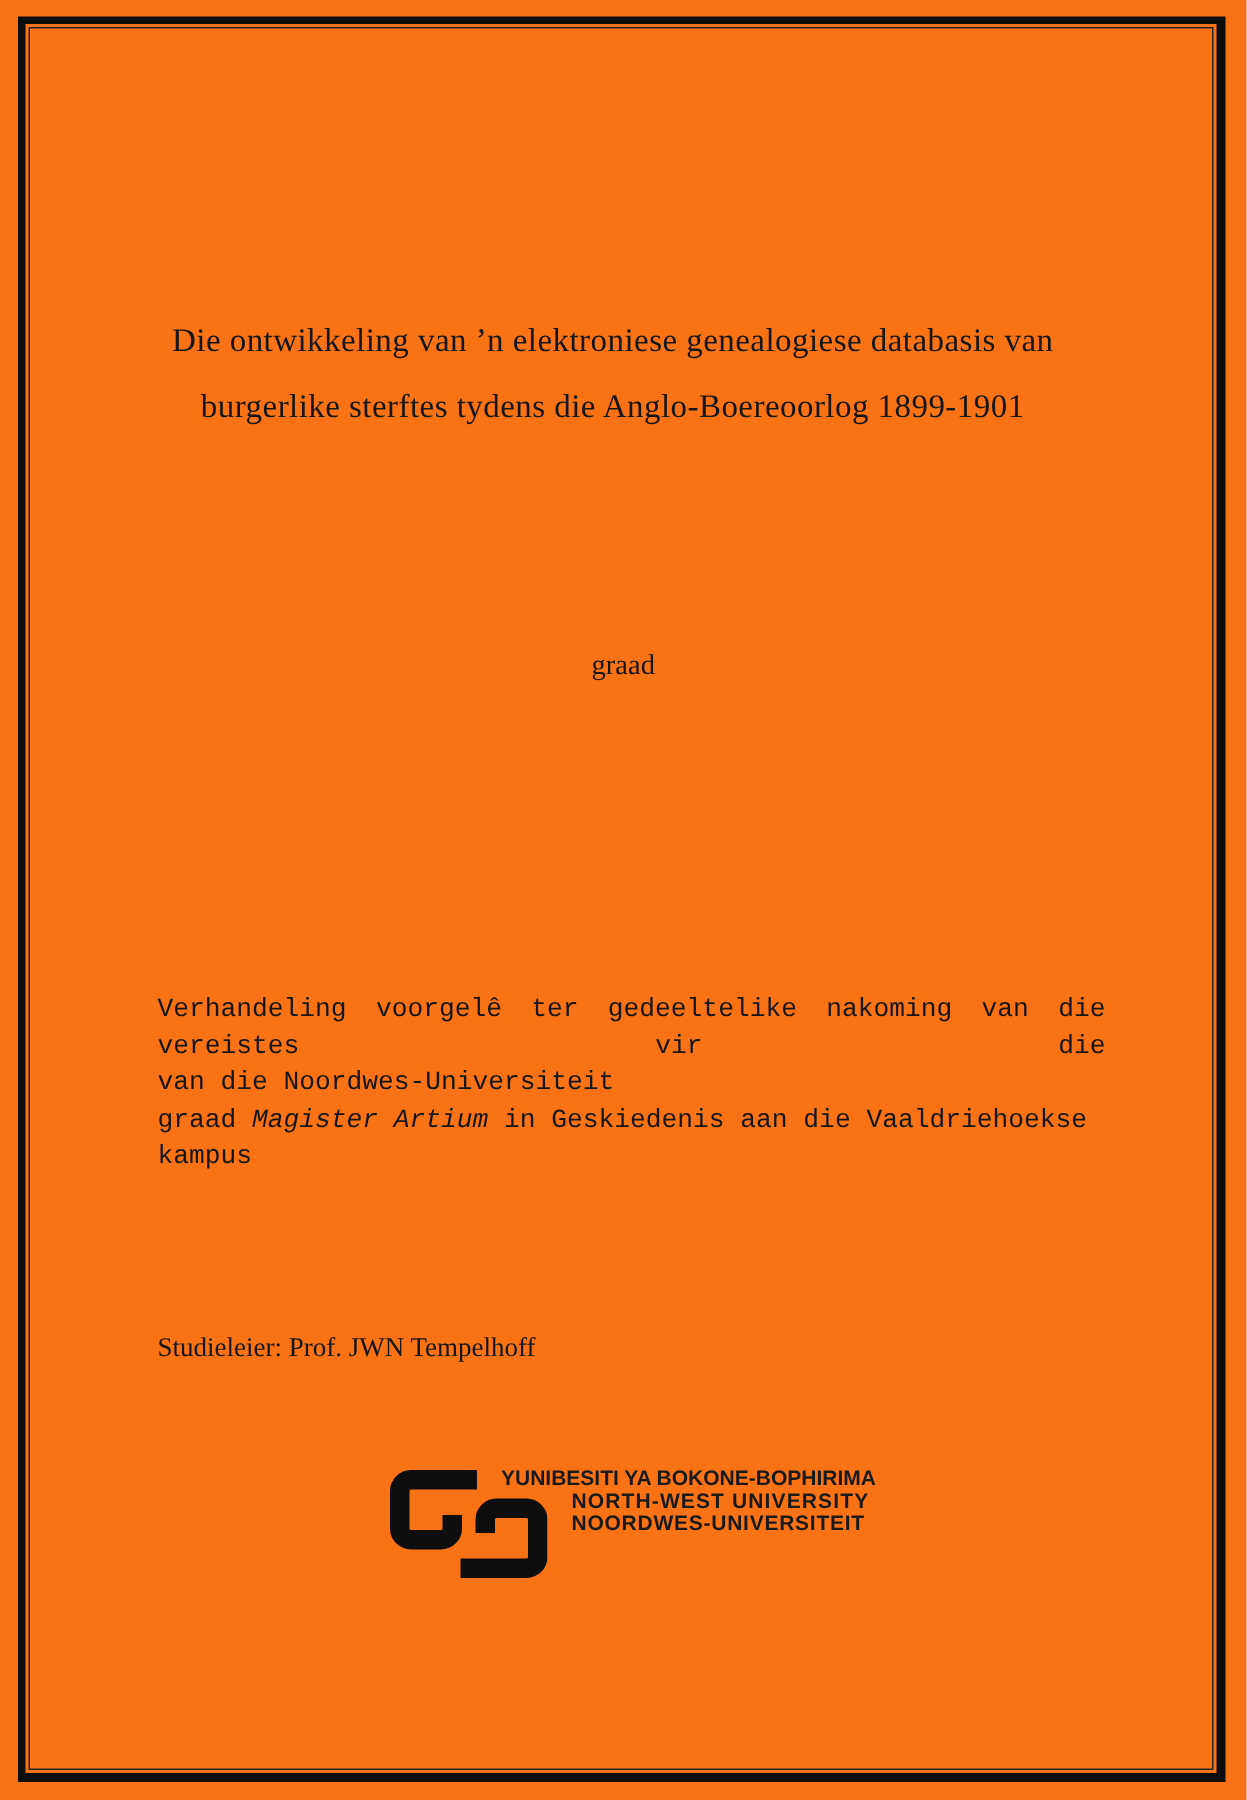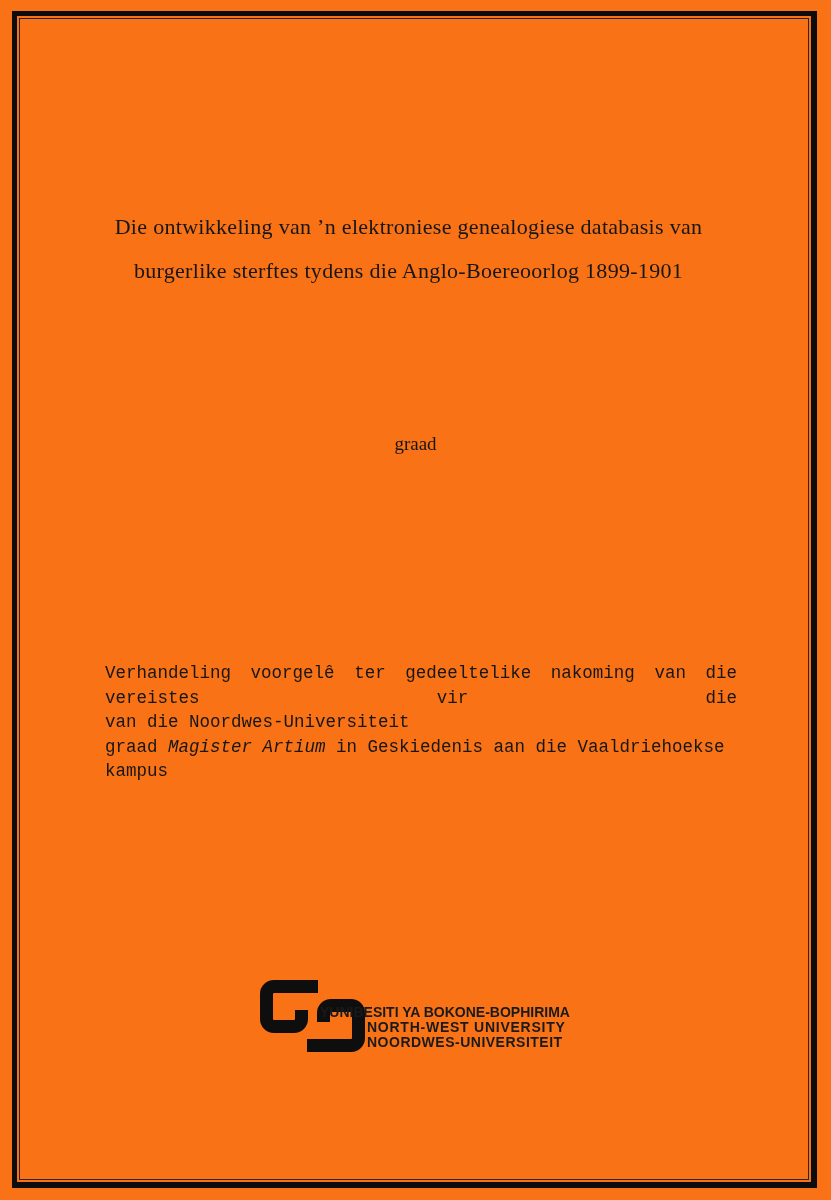--- a/index.html
+++ b/index.html
@@ -68,28 +68,27 @@
     position: absolute;
     top: 978px; left: 260px;
     width: 320px; height: 76px;
   }
   .logo-mark {
     position: absolute;
     top: 2px; left: 0;
   }
   .logo-text {
     position: absolute;
-    top: 0; left: 60px; width: 254px;
+    top: 0; left: 74px; width: 254px;
     font-family: "Liberation Sans", "DejaVu Sans", sans-serif;
     font-weight: 700;
     font-size: 14px;
     line-height: 15px;
     color: #1a1a1a;
     white-space: nowrap;
-    margin-top: 27px;
   }
   .logo-text .line-2 { margin-left: 47px; letter-spacing: 0.75px; }
   .logo-text .line-3 { margin-left: 47px; letter-spacing: 0.5px; }
 </style>
 </head>
 <body>
 
 <div class="page">
   <div class="frame-outer">
     <div class="frame-inner"></div>
@@ -103,20 +102,21 @@
   <div class="byline">graad</div>
 
 
   <div class="statement">
     <div class="justified">Verhandeling voorgelê ter gedeeltelike nakoming van die vereistes vir die</div>
     <div>van die Noordwes-Universiteit</div>
     <div><span>graad </span><span class="it">Magister Artium</span><span> in Geskiedenis aan die Vaaldriehoekse kampus</span></div>
   </div>
 
   <div class="supervisor-block">
+    <div>Studieleier: Prof. JWN Tempelhoff</div>
   </div>
 
   <div class="logo">
     <svg class="logo-mark" width="105" height="72" viewBox="0 0 105 72" aria-hidden="true">
       <path id="loopA" d="M 58 6.5 H 14 A 7.5 7.5 0 0 0 6.5 14 V 39 A 7.5 7.5 0 0 0 14 46.5 H 34 A 7.5 7.5 0 0 0 41.5 39 V 30" fill="none" stroke="#0e0e0e" stroke-width="13" stroke-linecap="butt"></path>
       <use href="#loopA" transform="rotate(180 52.5 36)"></use>
     </svg>
     <div class="logo-text">
       <div class="line-1">YUNIBESITI YA BOKONE-BOPHIRIMA</div>
       <div class="line-2">NORTH-WEST UNIVERSITY</div>

